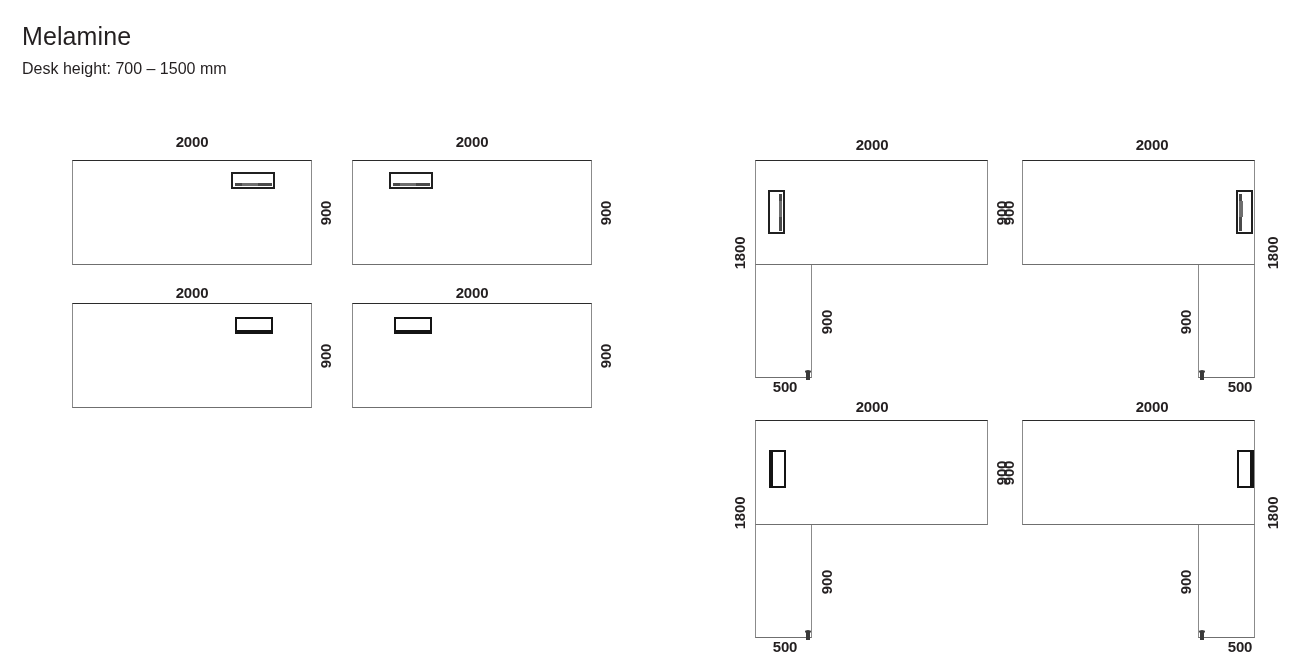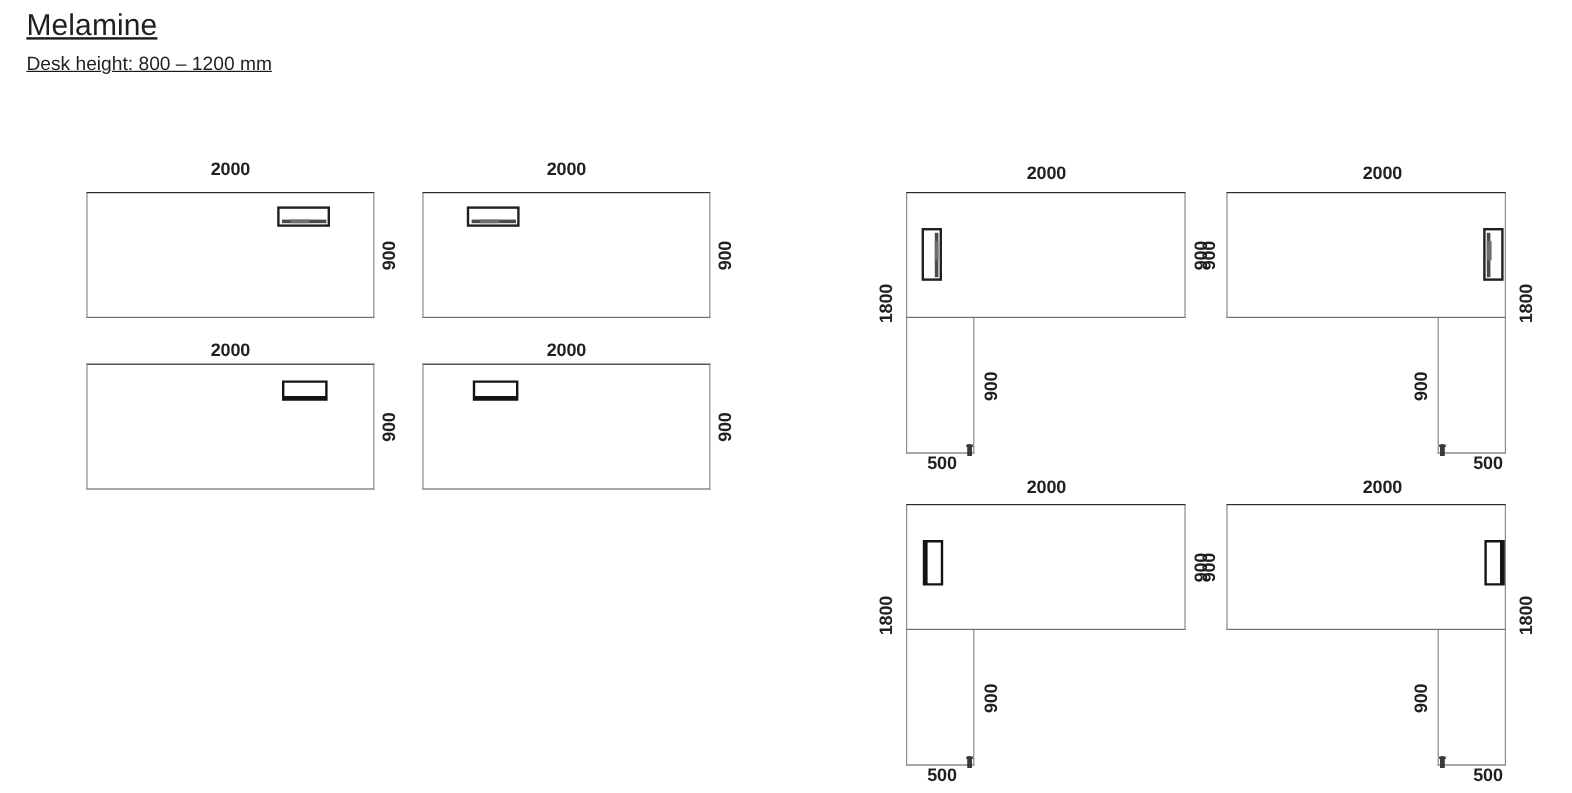--- a/index.html
+++ b/index.html
@@ -7,21 +7,21 @@
     width:1310px;height:661px;
     background:#ffffff;
     font-family:"Liberation Sans","DejaVu Sans",sans-serif;
     color:#1a1a1a;
     position:relative;
     overflow:hidden;
   }
   .page{position:absolute;inset:0;}
 
   
-  #heading{position:absolute;left:22px;top:6px;text-decoration:underline;}
+  #heading{position:absolute;left:22px;top:21px;}
   .title{
     font-size:25px;font-weight:400;letter-spacing:.1px;
     color:#231f20;line-height:1.25;white-space:nowrap;
   }
   .subtitle{
     font-size:16px;font-weight:400;color:#231f20;
     line-height:1.3;margin-top:7px;white-space:nowrap;
   }
 
   
@@ -124,21 +124,21 @@
     background:#3a3a3a;border-radius:50%;
   }
 </style>
 </head>
 <body>
 
 <div class="page">
 
   <div id="heading">
     <div class="title">Melamine</div>
-    <div class="subtitle">Desk height: 800 – 1200 mm</div>
+    <div class="subtitle">Desk height: 700 – 1500 mm</div>
   </div>
 
   <div class="fig">
     <div class="dim h" style="left:192px;top:133px;">2000</div>
     <div class="slab" style="left:72px;top:160px;width:240px;height:105px;"></div>
     <div class="port-h-a" style="left:231px;top:172px;"></div>
     <div class="dim v" style="left:325px;top:213px;">900</div>
   </div>
 
   <div class="fig">

